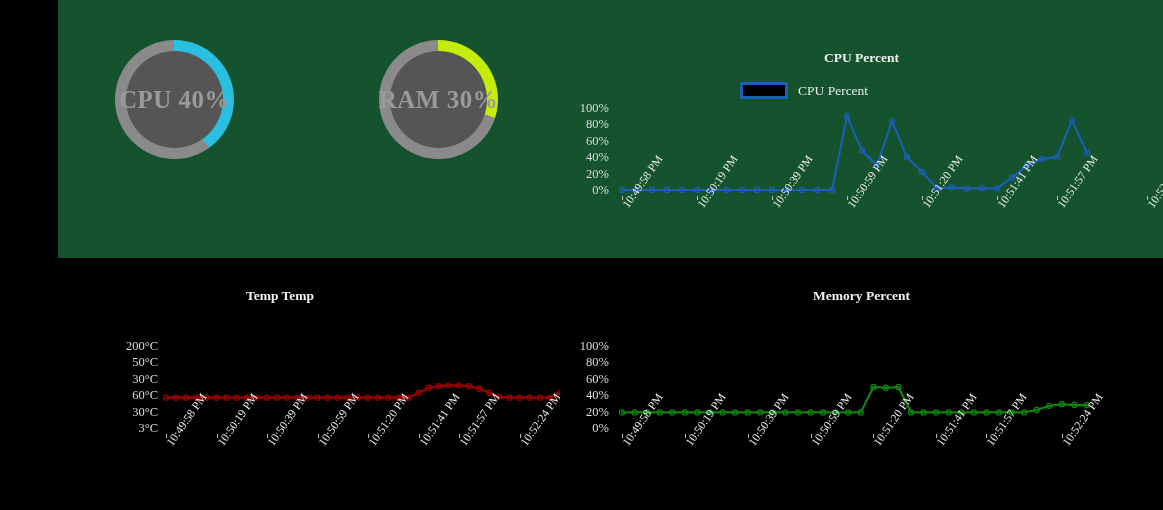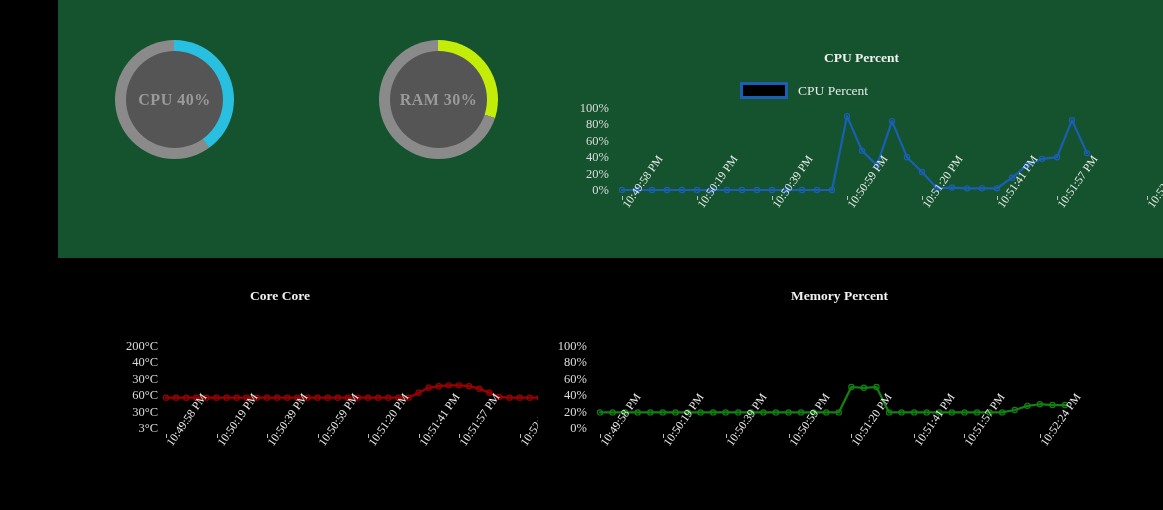--- a/index.html
+++ b/index.html
@@ -31,21 +31,21 @@
     height: 258px;
   }
   #temp-panel {
     left: 0px;
     top: 258px;
     width: 560px;
     height: 252px;
     background: #000000;
   }
   #mem-panel {
-    left: 538px;
+    left: 560px;
     top: 258px;
     width: 603px;
     height: 180px;
     background: #000000;
   }
 
   
   .gauge {
     position: absolute;
     width: 119px;
@@ -64,21 +64,21 @@
     bottom: 11px;
     border-radius: 50%;
     background: #555555;
   }
   .gauge-label {
     position: absolute;
     left: 50%;
     top: 50%;
     transform: translate(-50%, -50%);
     white-space: nowrap;
-    font-size: 16px;
+    font-size: 25px;
     font-weight: bold;
     color: #9a9a9a;
     letter-spacing: 0.5px;
     pointer-events: none;
   }
 
   
   .chart {
     position: absolute;
     inset: 0;
@@ -227,25 +227,25 @@
         <div class="xtick" style="left: 435px; top: 0px;"></div>
         <div class="xlabel" style="left: 433px; top: 7px;">10:51:57 PM</div>
         <div class="xtick" style="left: 525px; top: 0px;"></div>
         <div class="xlabel" style="left: 523px; top: 7px;">10:52:24 PM</div>
       </div>
   </div>
 </div>
 
 <div class="panel" id="temp-panel">
   <div class="chart">
-    <div class="chart-title" style="top:30px; left:60px; right:60px;">Core Core</div>
+    <div class="chart-title" style="top:30px; left:60px; right:60px;">Temp Temp</div>
 
     <div class="ylabels" style="left:64px; top:80px; width:94px;">
         <div>200°C</div>
-        <div>40°C</div>
+        <div>50°C</div>
         <div>30°C</div>
         <div>60°C</div>
         <div>30°C</div>
         <div>3°C</div>
       </div>
     <div class="plot" style="left:166px; top:88px; width:394px; height:82px;">
         <svg width="394" height="82">
           <path d="M0.00,51.66 L10.10,51.66 L20.21,51.66 L30.31,51.66 L40.41,51.66 L50.51,51.66 L60.62,51.66 L70.72,51.66 L80.82,51.66 L90.92,51.66 L101.03,51.66 L111.13,51.66 L121.23,51.66 L131.33,51.66 L141.44,51.66 L151.54,51.66 L161.64,51.66 L171.74,51.66 L181.85,51.66 L191.95,51.66 L202.05,51.66 L212.15,51.66 L222.26,51.66 L232.36,51.66 L242.46,51.66 L252.56,46.74 L262.67,41.82 L272.77,40.18 L282.87,39.36 L292.97,39.36 L303.08,40.18 L313.18,42.64 L323.28,46.74 L333.38,50.84 L343.49,51.66 L353.59,51.66 L363.69,51.66 L373.79,51.66 L383.90,51.66 L394.00,46.74" fill="none" stroke="#9e0000" stroke-width="2.2" stroke-linejoin="round" stroke-linecap="round"></path>
           <circle cx="0.00" cy="51.66" r="2.6" fill="none" stroke="#9e0000" stroke-width="1.2"></circle>
           <circle cx="10.10" cy="51.66" r="2.6" fill="none" stroke="#9e0000" stroke-width="1.2"></circle>

